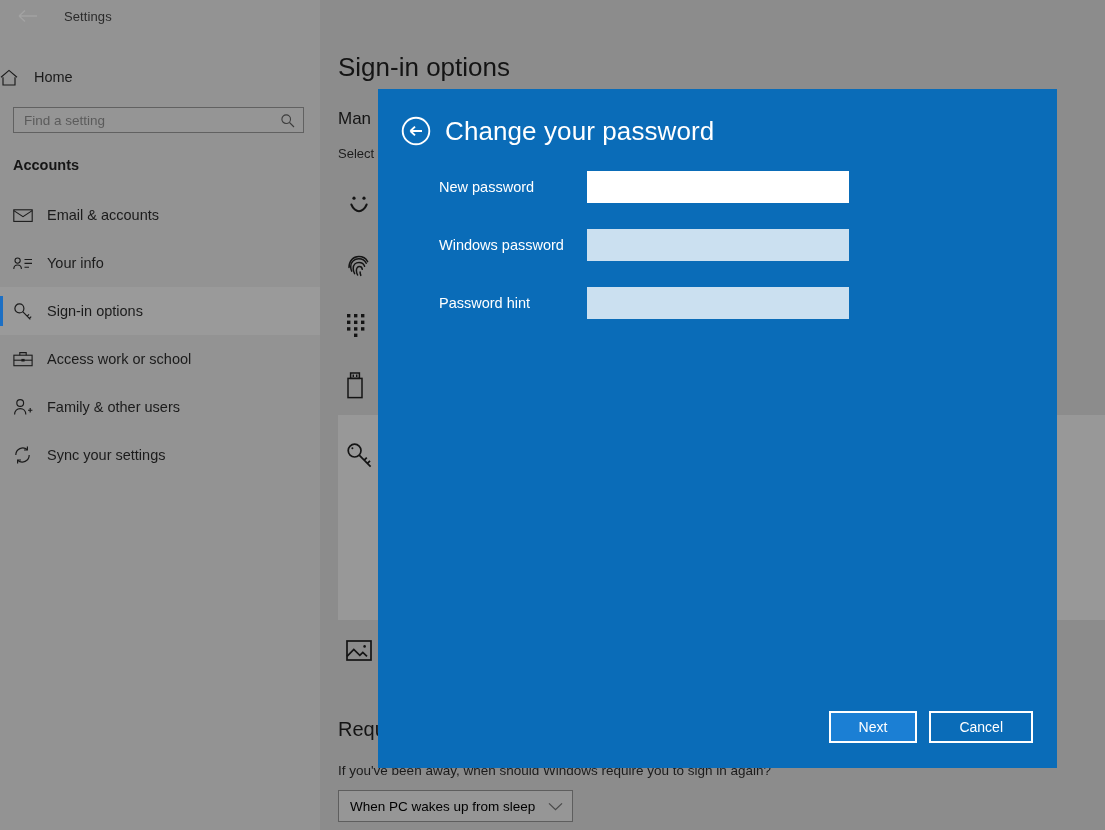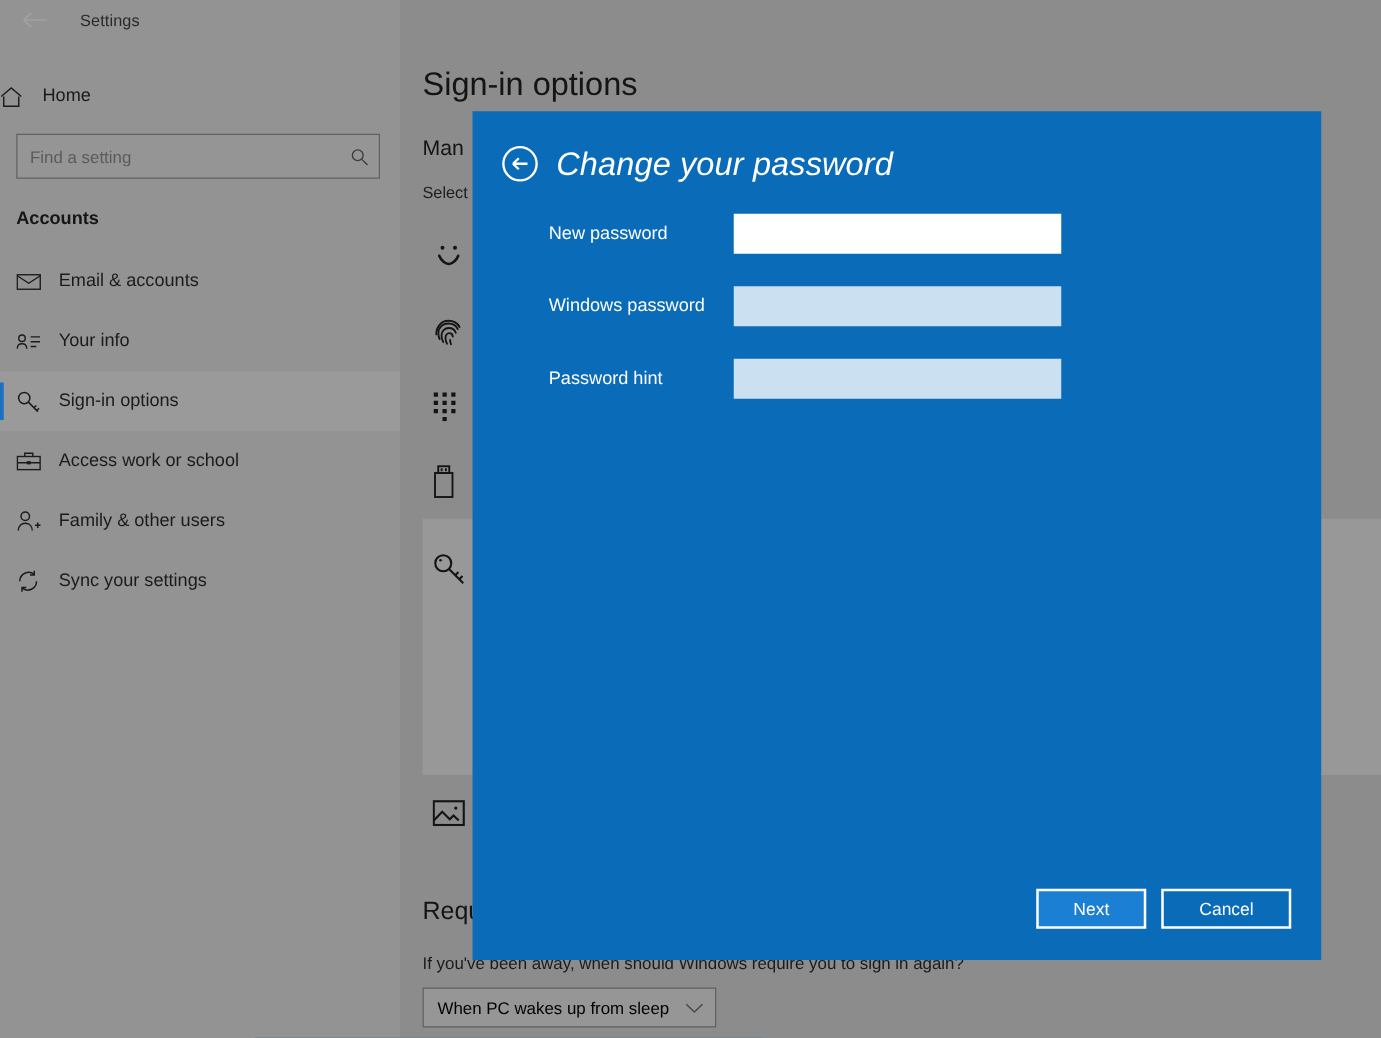--- a/index.html
+++ b/index.html
@@ -75,21 +75,21 @@
     color: #1b1b1b;
   }
   .home-label {
     font-size: 14.5px;
     color: #1b1b1b;
     margin-left: 4px;
   }
 
   .search-box {
     margin: 10px 16px 0 13px;
-    height: 36px;
+    height: 26px;
     border: 1px solid #616161;
     background: #959595;
     display: flex;
     align-items: center;
     padding: 0 8px 0 10px;
   }
   .search-box input {
     flex: 1;
     border: none;
     outline: none;
@@ -224,21 +224,20 @@
     background: #0a6cb8;
     z-index: 50;
     display: flex;
     flex-direction: column;
   }
 
   .modal-header {
     display: flex;
     align-items: center;
     padding: 26px 0 0 22px;
-    font-style: italic;
   }
   .modal-back {
     width: 32px;
     height: 32px;
     display: flex;
     align-items: center;
     justify-content: center;
     color: #ffffff;
     flex: 0 0 32px;
   }

